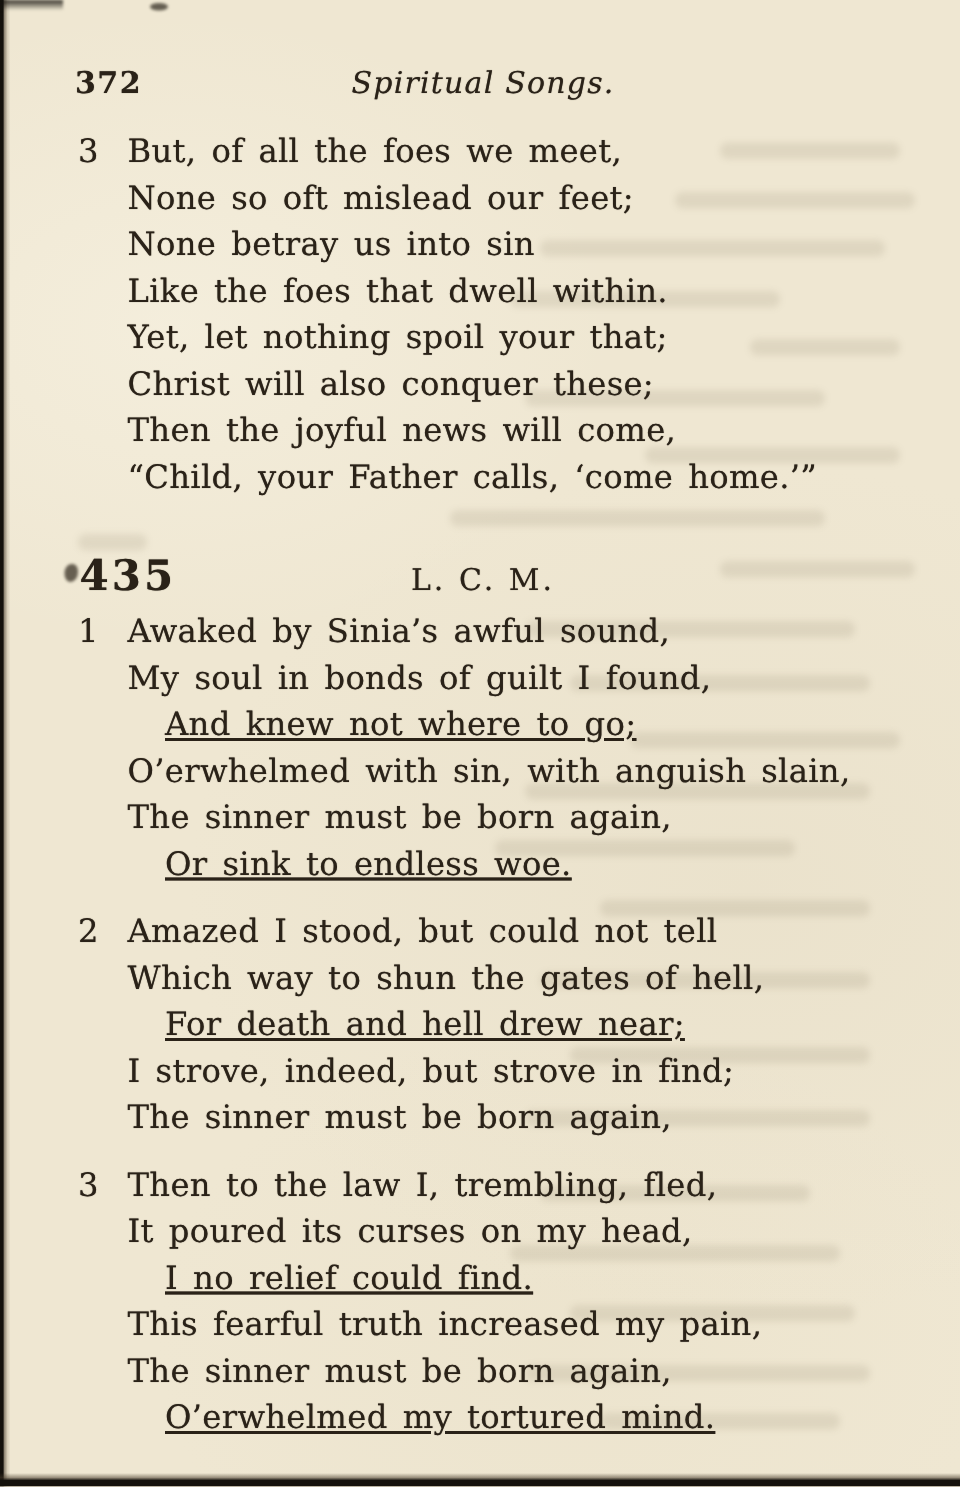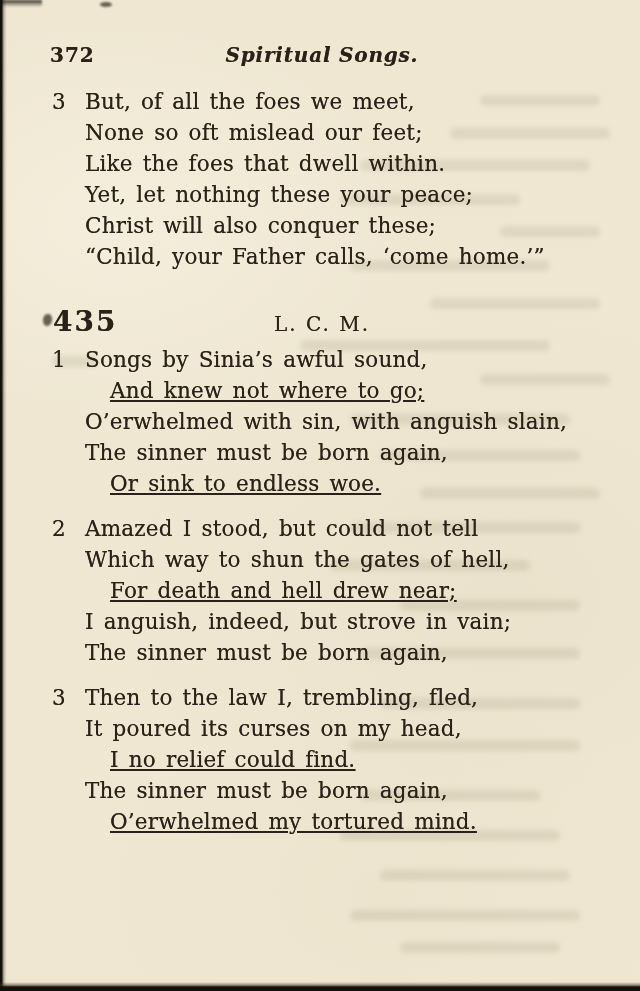--- a/index.html
+++ b/index.html
@@ -58,21 +58,21 @@
   .running-head {
     position: relative; height: 26px; z-index: 2;
     font-size: 20px; line-height: 26px;
   }
   .pagenum {
     position: absolute; left: 2px; top: 0;
     letter-spacing: 1px; font-weight: bold;
   }
   .head-title {
     position: absolute; left: 0; right: 0; top: 0;
-    text-align: center; font-style: italic; letter-spacing: .8px; font-weight: bold;
+    text-align: center; font-style: italic; letter-spacing: .8px;
   }
   .text-block { position: relative; margin-top: 18px; z-index: 2; }
   .verse { margin: 0 0 14px 0; }
   .line {
     position: relative; padding-left: 37px;
     font-size: 21.5px; line-height: 31px;
     letter-spacing: .2px; word-spacing: 3px;
     white-space: nowrap;
   }
   .line.indent { padding-left: 62px; text-decoration: underline; }
@@ -130,51 +130,55 @@
   <header class="running-head ink">
     <span class="pagenum">372</span>
     <span class="head-title">Spiritual Songs.</span>
   </header>
 
   <main class="text-block">
     <section id="prev-verse" class="hymn-section">
         <div class="verse ink">
           <div class="line"><span class="vnum">3</span><span>But, of all the foes we meet,</span></div>
           <div class="line"><span>None so oft mislead our feet;</span></div>
+          <div class="line"><span>None betray us into sin</span></div>
           <div class="line"><span>Like the foes that dwell within.</span></div>
-          <div class="line"><span>Yet, let nothing these your peace;</span></div>
+          <div class="line"><span>Yet, let nothing spoil your that;</span></div>
           <div class="line"><span>Christ will also conquer these;</span></div>
+          <div class="line"><span>Then the joyful news will come,</span></div>
           <div class="line"><span>“Child, your Father calls, ‘come home.’”</span></div>
         </div>
       </section>
 
     <section class="hymn-section">
       <div class="hymn-heading ink">
         <span class="hymn-number">435</span>
         <span class="hymn-meter">L. C. M.</span>
       </div>
       <div id="hymn-verses">
           <div class="verse ink">
-            <div class="line"><span class="vnum">1</span><span>Songs by Sinia’s awful sound,</span></div>
+            <div class="line"><span class="vnum">1</span><span>Awaked by Sinia’s awful sound,</span></div>
+            <div class="line"><span>My soul in bonds of guilt I found,</span></div>
             <div class="line indent"><span>And knew not where to go;</span></div>
             <div class="line"><span>O’erwhelmed with sin, with anguish slain,</span></div>
             <div class="line"><span>The sinner must be born again,</span></div>
             <div class="line indent"><span>Or sink to endless woe.</span></div>
           </div>
           <div class="verse ink">
             <div class="line"><span class="vnum">2</span><span>Amazed I stood, but could not tell</span></div>
             <div class="line"><span>Which way to shun the gates of hell,</span></div>
             <div class="line indent"><span>For death and hell drew near;</span></div>
-            <div class="line"><span>I anguish, indeed, but strove in vain;</span></div>
+            <div class="line"><span>I strove, indeed, but strove in find;</span></div>
             <div class="line"><span>The sinner must be born again,</span></div>
           </div>
           <div class="verse ink">
             <div class="line"><span class="vnum">3</span><span>Then to the law I, trembling, fled,</span></div>
             <div class="line"><span>It poured its curses on my head,</span></div>
             <div class="line indent"><span>I no relief could find.</span></div>
+            <div class="line"><span>This fearful truth increased my pain,</span></div>
             <div class="line"><span>The sinner must be born again,</span></div>
             <div class="line indent"><span>O’erwhelmed my tortured mind.</span></div>
           </div>
         </div>
     </section>
   </main>
 
   <div class="edge-left"></div>
   <div class="edge-bottom"></div>
   <div class="corner-mark"></div>

